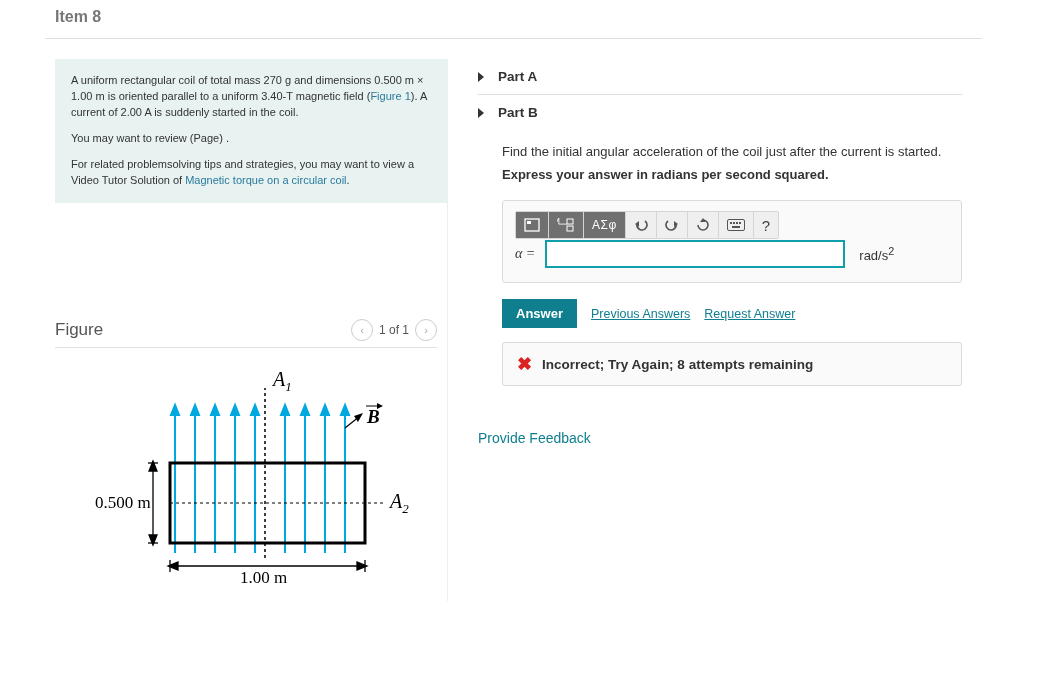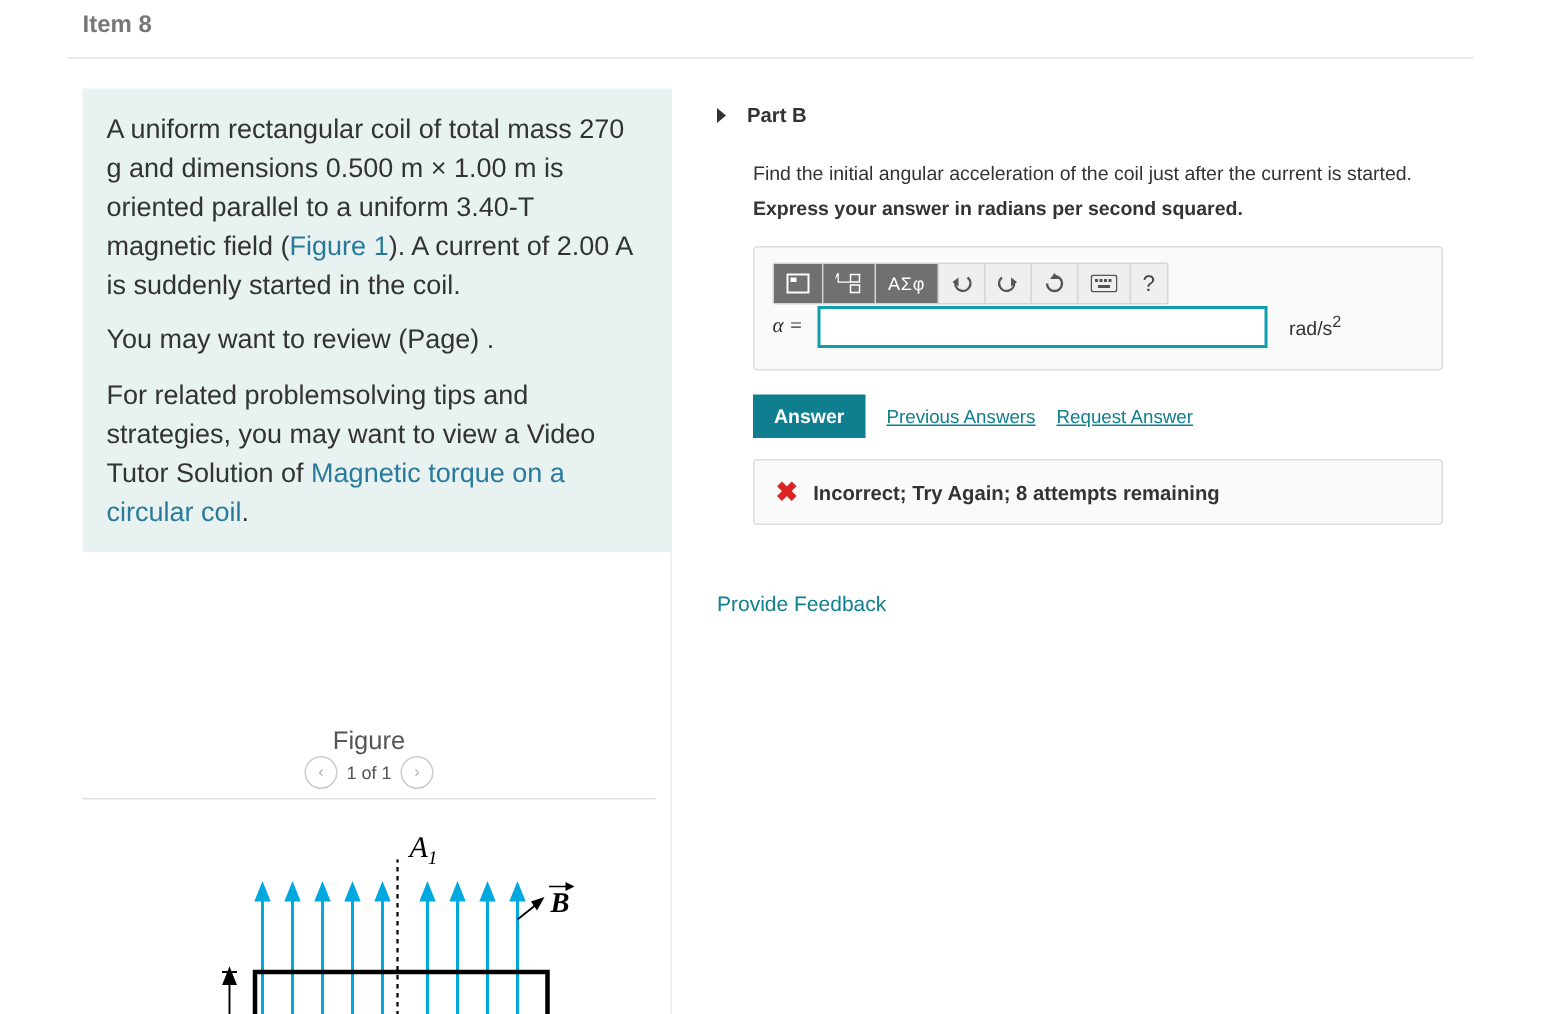--- a/index.html
+++ b/index.html
@@ -19,34 +19,33 @@
     font-weight: bold;
     border-bottom: 1px solid #e0e0e0;
   }
   .content-row { display: flex; }
   .left-col { width: 455px; padding: 0; }
   .right-col { flex: 1; padding: 0 20px 0 30px; border-left: 1px solid #eee; margin-top: 20px; }
   .problem-box {
     background: #e7f2f1;
     padding: 14px 16px;
     margin: 20px 0 0 10px;
-    font-size: 18px;
+    font-size: 11px;
     line-height: 1.45;
     color: #333;
   }
   .problem-box p { margin: 0 0 10px 0; }
   .problem-box .fk { color: #2a7a9c; }
   .figure-section { margin: 110px 0 0 0; padding: 0 10px; }
   .figure-header {
     display: flex;
     align-items: center;
     justify-content: space-between;
     padding: 6px 0 6px 0;
     border-bottom: 1px solid #e0e0e0;
-    flex-direction: column;
   }
   .figure-title { font-size: 17px; color: #555; }
   .fig-nav { display: flex; align-items: center; gap: 6px; color: #555; font-size: 12px; }
   .fig-nav-btn {
     width: 22px; height: 22px; border: 1px solid #ccc; border-radius: 50%;
     display: inline-flex; align-items: center; justify-content: center;
     color: #aaa; font-size: 11px; background:#fff;
   }
   .figure-image { padding: 20px 0 0 40px; }
 
@@ -206,20 +205,24 @@
             </g>
             <text x="145" y="215" font-size="17">1.00 m</text>
           </svg>
         </div>
       </div>
     </div>
 
     <div class="right-col">
       <div class="part-row">
         <span class="caret caret-right"></span>
+        <span>Part A</span>
+      </div>
+      <div class="part-row">
+        <span class="caret caret-right"></span>
         <span>Part B</span>
       </div>
 
       <div class="part-content">
         <div class="instr">Find the initial angular acceleration of the coil just after the current is started.</div>
         <div class="instr bold">Express your answer in radians per second squared.</div>
 
         <div class="answer-panel">
           <div class="toolbar">
             <span class="tb-btn dark">

